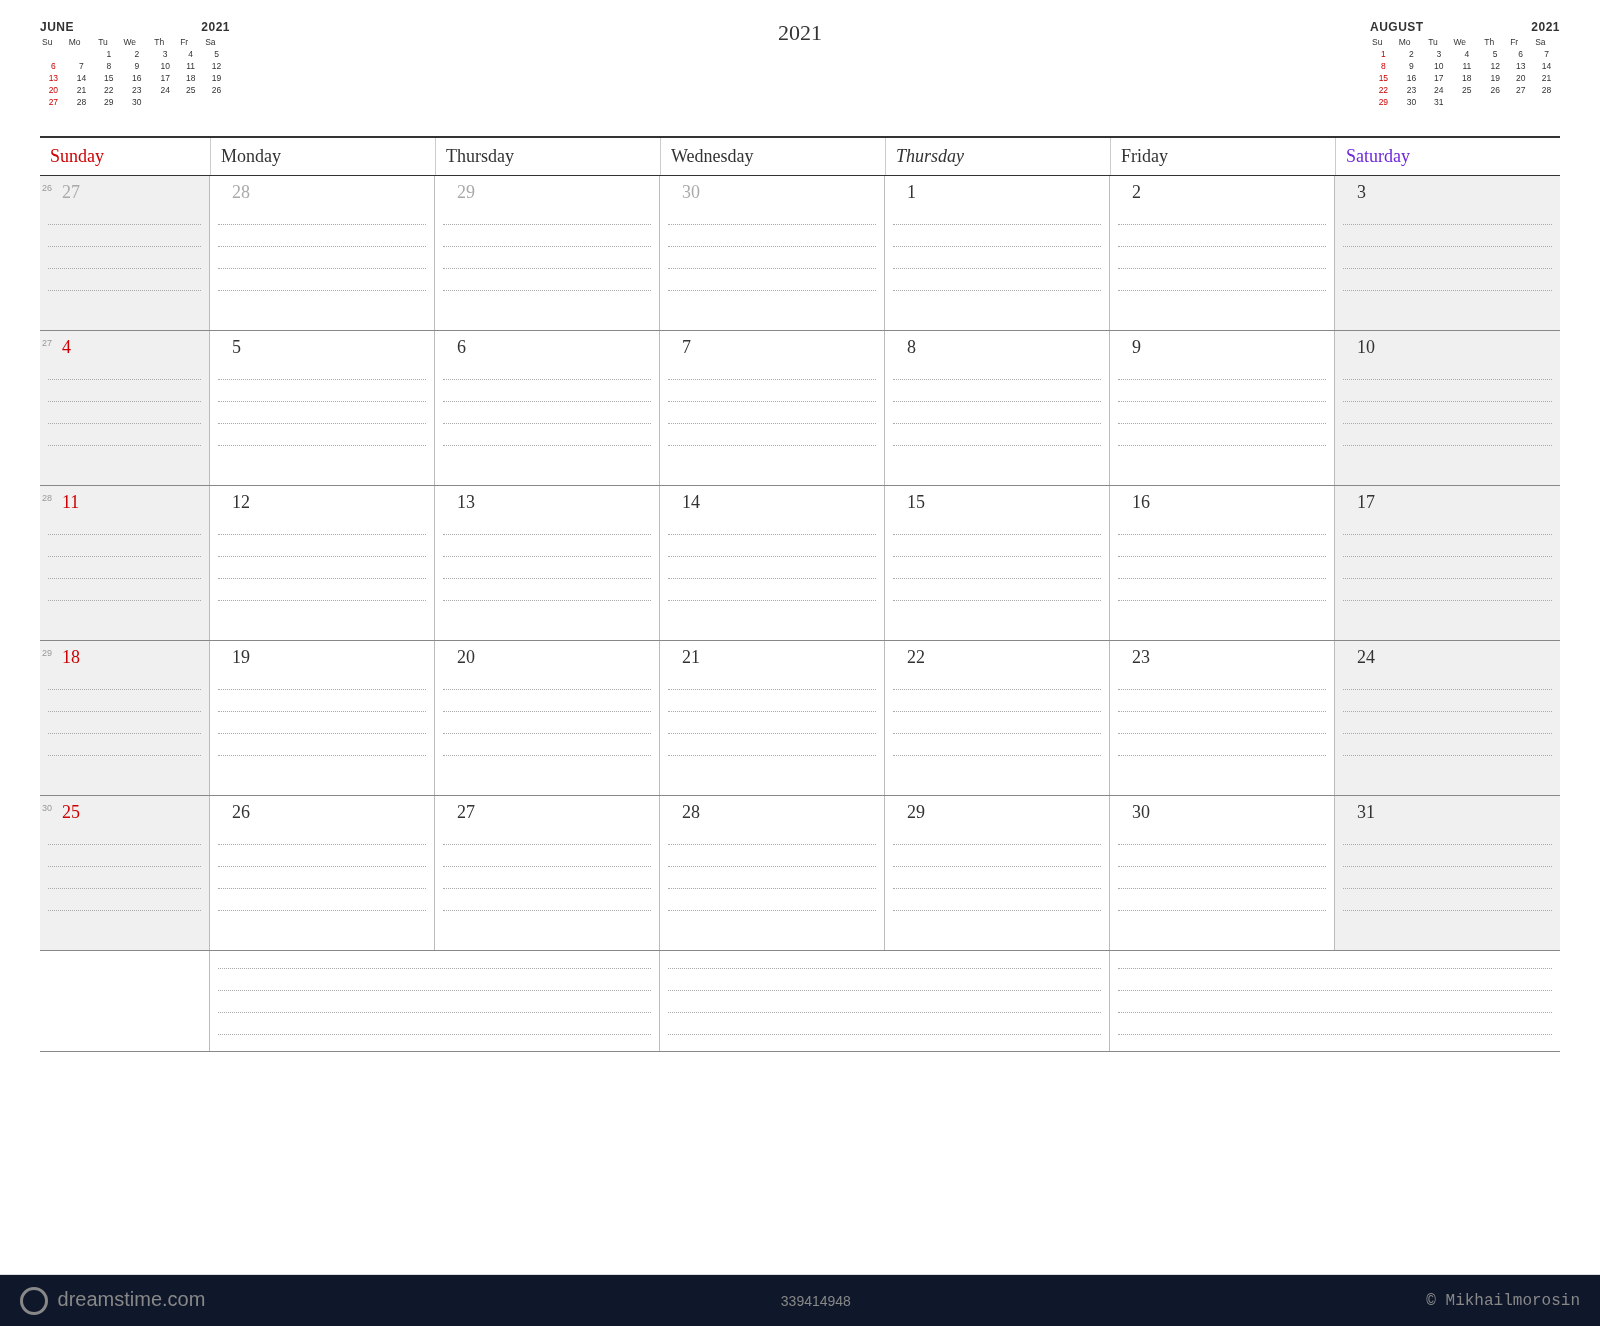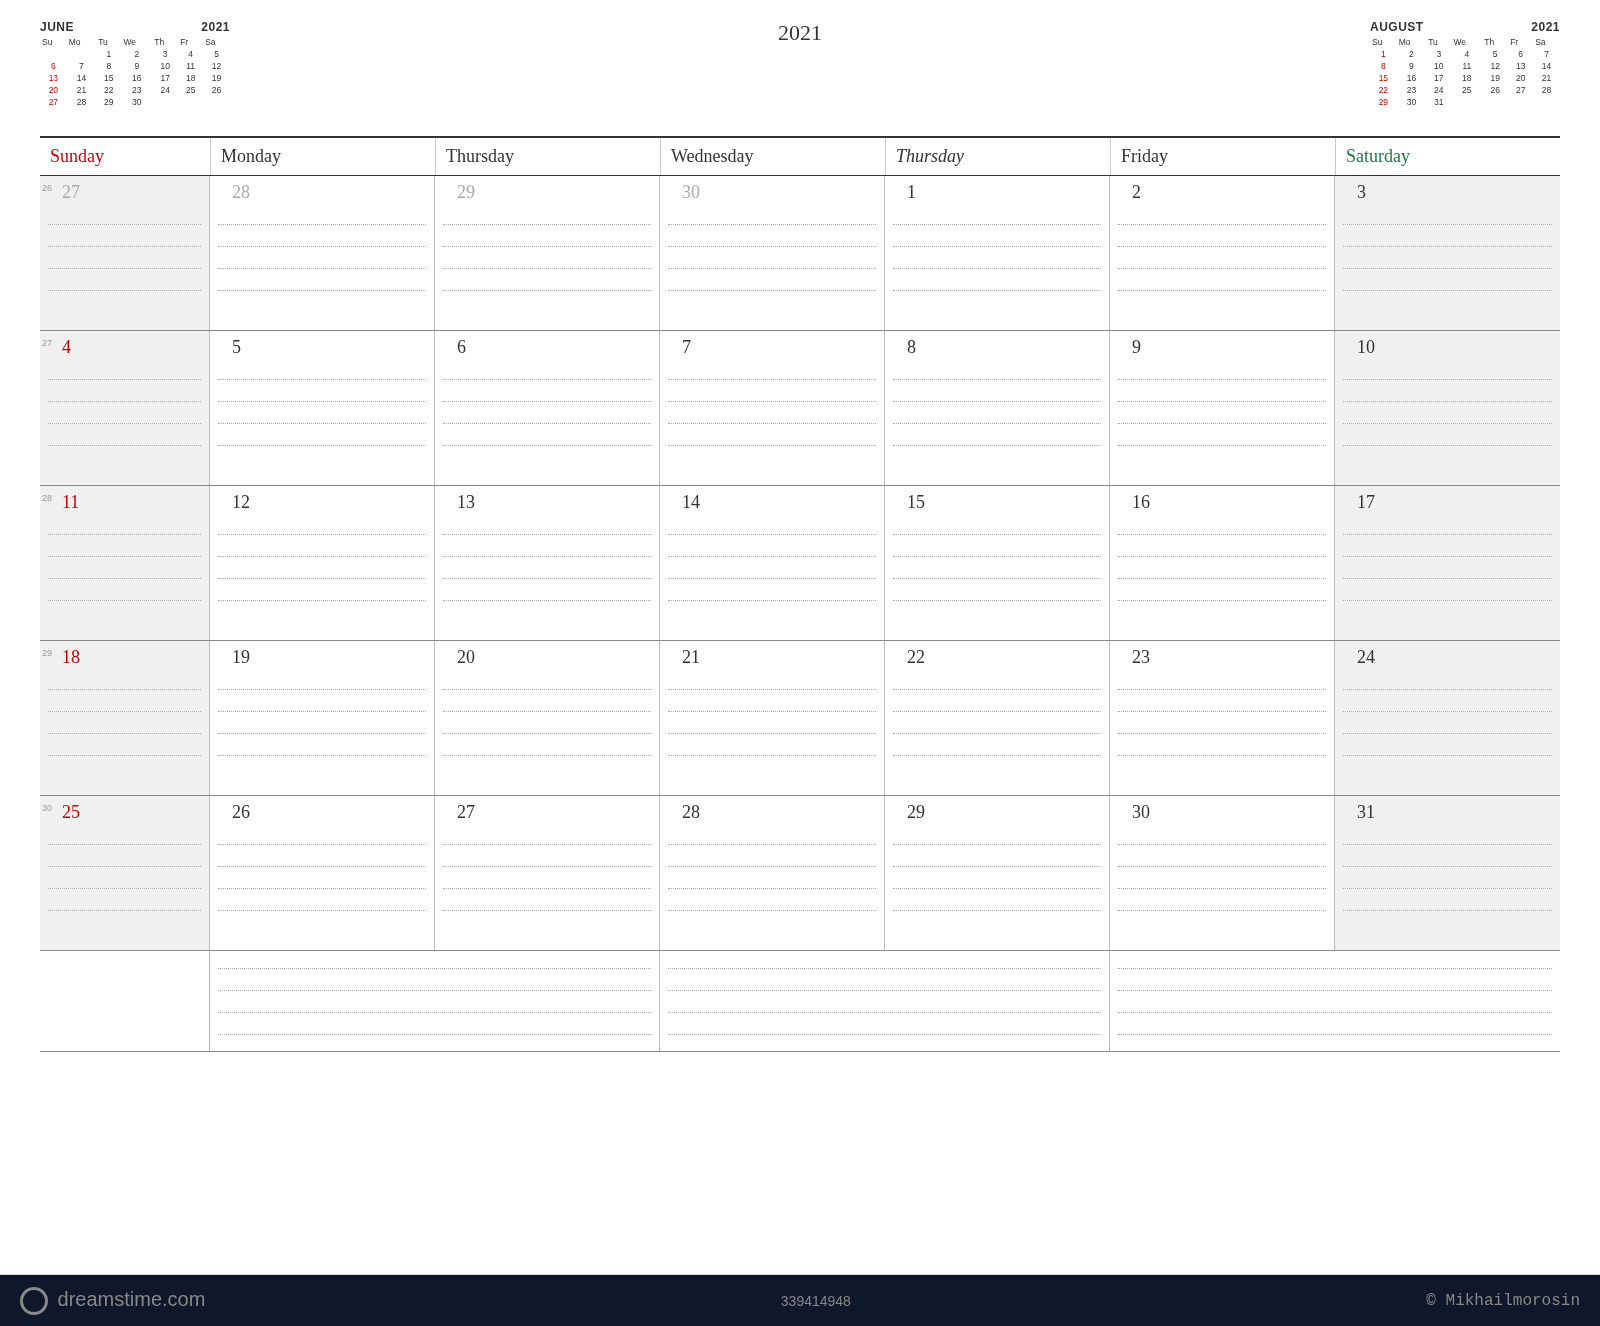--- a/index.html
+++ b/index.html
@@ -399,21 +399,21 @@
       </div>
   </div>
 
   <div class="day-headers" id="day-headers-row">
       <div class="day-header">Sunday</div>
       <div class="day-header" style="color: rgb(51, 51, 51);">Monday</div>
       <div class="day-header" style="color: rgb(51, 51, 51);">Thursday</div>
       <div class="day-header" style="color: rgb(51, 51, 51);">Wednesday</div>
       <div class="day-header" style="color: rgb(51, 51, 51); font-style: italic;">Thursday</div>
       <div class="day-header" style="color: rgb(51, 51, 51);">Friday</div>
-      <div class="day-header" style="color: #15803d;">Saturday</div>
+      <div class="day-header" style="color: #6d28d9;">Saturday</div>
     </div>
 
   <div class="calendar-grid" id="calendar-grid">
       <div class="calendar-row">
         <div class="calendar-cell sunday"><span class="week-num">26</span><span class="day-num sunday prev-month">27</span><div class="dotted-lines">
             <div class="dotted-line"></div>
             <div class="dotted-line"></div>
             <div class="dotted-line"></div>
             <div class="dotted-line"></div>
           </div></div>

